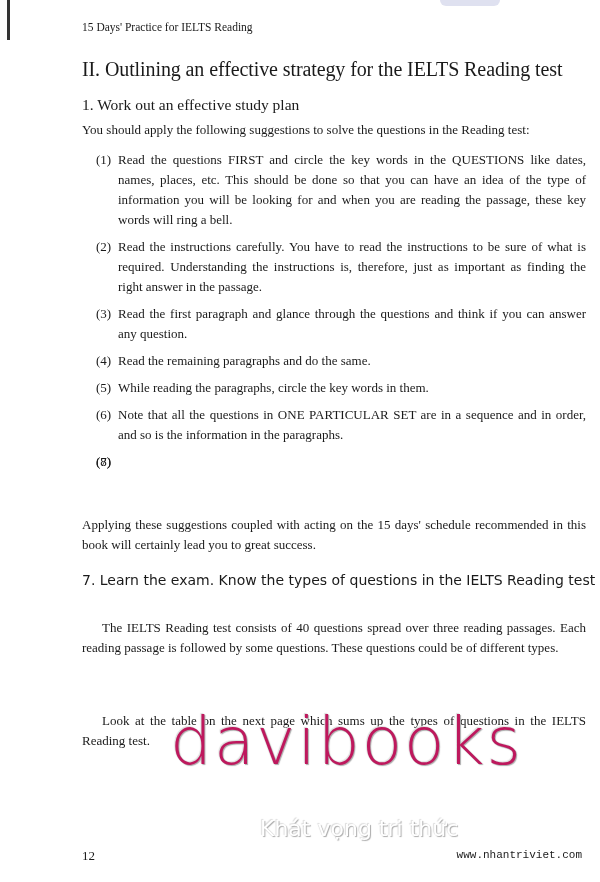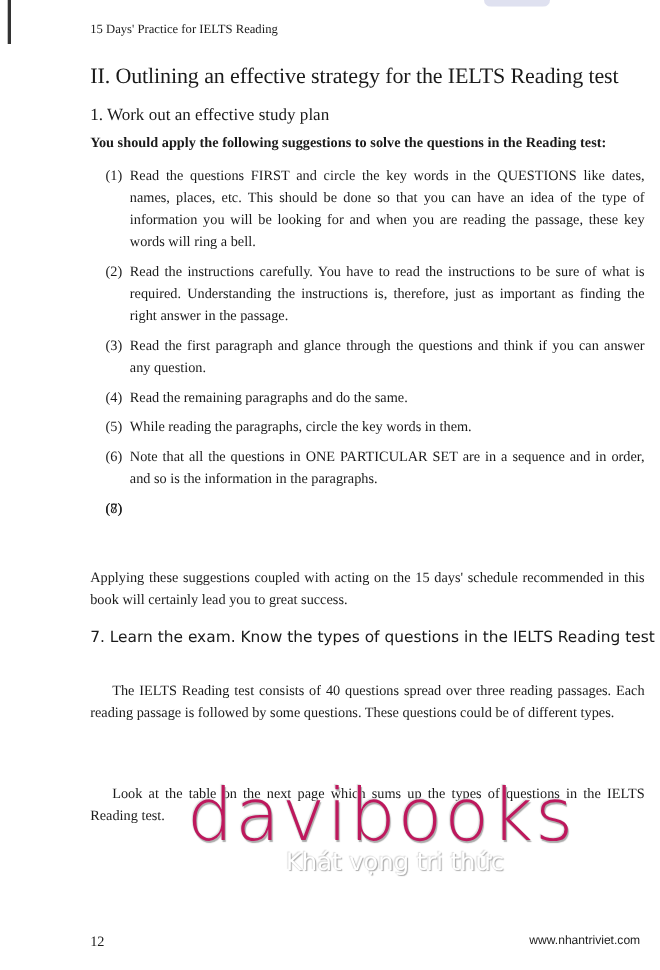--- a/index.html
+++ b/index.html
@@ -7,32 +7,32 @@
       width: 600px; height: 882px; background: #ffffff; position: relative; overflow: hidden;
       font-family: "Liberation Serif", "DejaVu Serif", serif; color: #1a1a1a;
     }
     .binding-edge { position: absolute; left: 7px; top: 0; width: 3px; height: 40px; background: #333; }
     .smudge { position: absolute; left: 440px; top: 0; width: 60px; height: 6px; background: #c9cde6; border-radius: 0 0 30px 30px; opacity: 0.6; }
     .running-head { position: absolute; left: 82px; top: 21px; font-size: 11.5px; }
     .h1 { position: absolute; left: 82px; top: 58px; font-size: 20px; font-weight: normal; margin: 0; letter-spacing: -0.1px; }
     .h2 { position: absolute; left: 82px; top: 96px; font-size: 15.5px; margin: 0; font-weight: normal; }
     .h2b { position: absolute; left: 98px; top: 570px; width: 500px; font-size: 15.5px; margin: 0; font-weight: normal; line-height: 20px; text-indent: -16px; padding-left: 0; font-family: "DejaVu Sans", sans-serif; font-size: 14px; }
     .para { position: absolute; left: 82px; width: 504px; font-size: 13px; line-height: 20px; margin: 0; text-align: justify; }
-    .intro { top: 120px; font-weight: bold; }
+    .intro { top: 120px; }
     ol.sugg { list-style: none; margin: 0; padding: 0; position: absolute; left: 96px; width: 490px; top: 150px; }
     ol.sugg li { position: relative; font-size: 13px; line-height: 20px; padding-left: 22px; text-align: justify; margin-bottom: 7px; }
     ol.sugg li .num { position: absolute; left: 0; top: 0; }
     .closing { top: 515px; }
     .p2a { top: 618px; text-indent: 20px; }
     .p2b { top: 663px; text-indent: 20px; margin-top: 48px; }
     .watermark { position: absolute; left: 170px; top: 712px; width: 300px; text-align: center; color: #fff; pointer-events: none; }
     .wm-main { font-family: "DejaVu Sans", sans-serif; font-size: 66px; font-weight: 200; letter-spacing: 2px; color: #be185d; text-shadow: 1px 1px 1px #aaa, -1px -1px 1px #ddd; line-height: 60px; }
-    .wm-sub { font-family: "DejaVu Sans", sans-serif; font-size: 22px; color: #fff; text-shadow: 1px 1px 1px #aaa, -1px -1px 1px #ddd; margin-left: 90px; text-align: left; }
+    .wm-sub { font-family: "DejaVu Sans", sans-serif; font-size: 22px; color: #fff; text-shadow: 1px 1px 1px #aaa, -1px -1px 1px #ddd; margin-left: 90px; text-align: left; margin-top: 44px; }
     .page-number { position: absolute; left: 82px; top: 848px; font-size: 13px; }
-    .site { position: absolute; right: 18px; top: 849px; font-family: Liberation Sans, sans-serif; font-size: 11px; }
+    .site { position: absolute; right: 18px; top: 849px; font-family: Liberation Mono, monospace; font-size: 11px; }
   </style>
 </head>
 <body>
 
 <div class="binding-edge"></div>
 <div class="smudge"></div>
 
 <div class="running-head">15 Days' Practice for IELTS Reading</div>
 
 <h1 class="h1">II. Outlining an effective strategy for the IELTS Reading test</h1>

